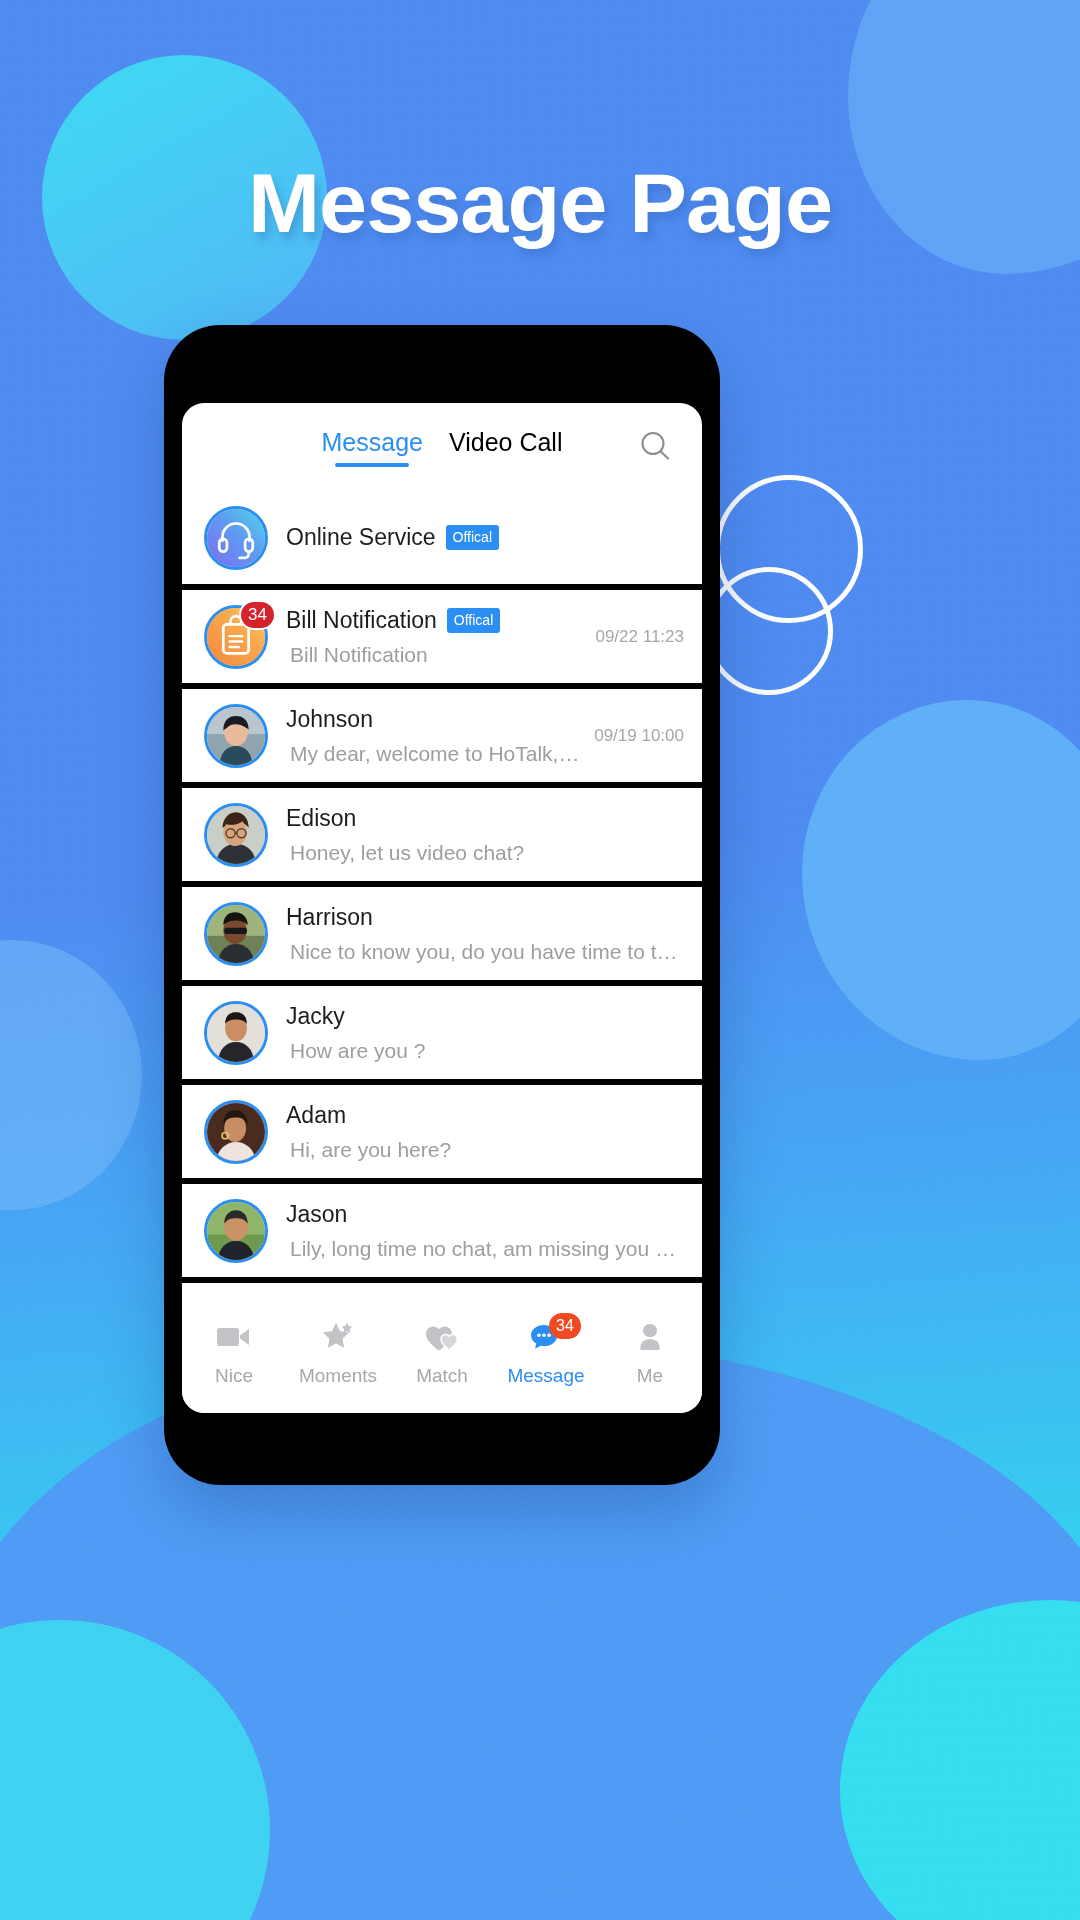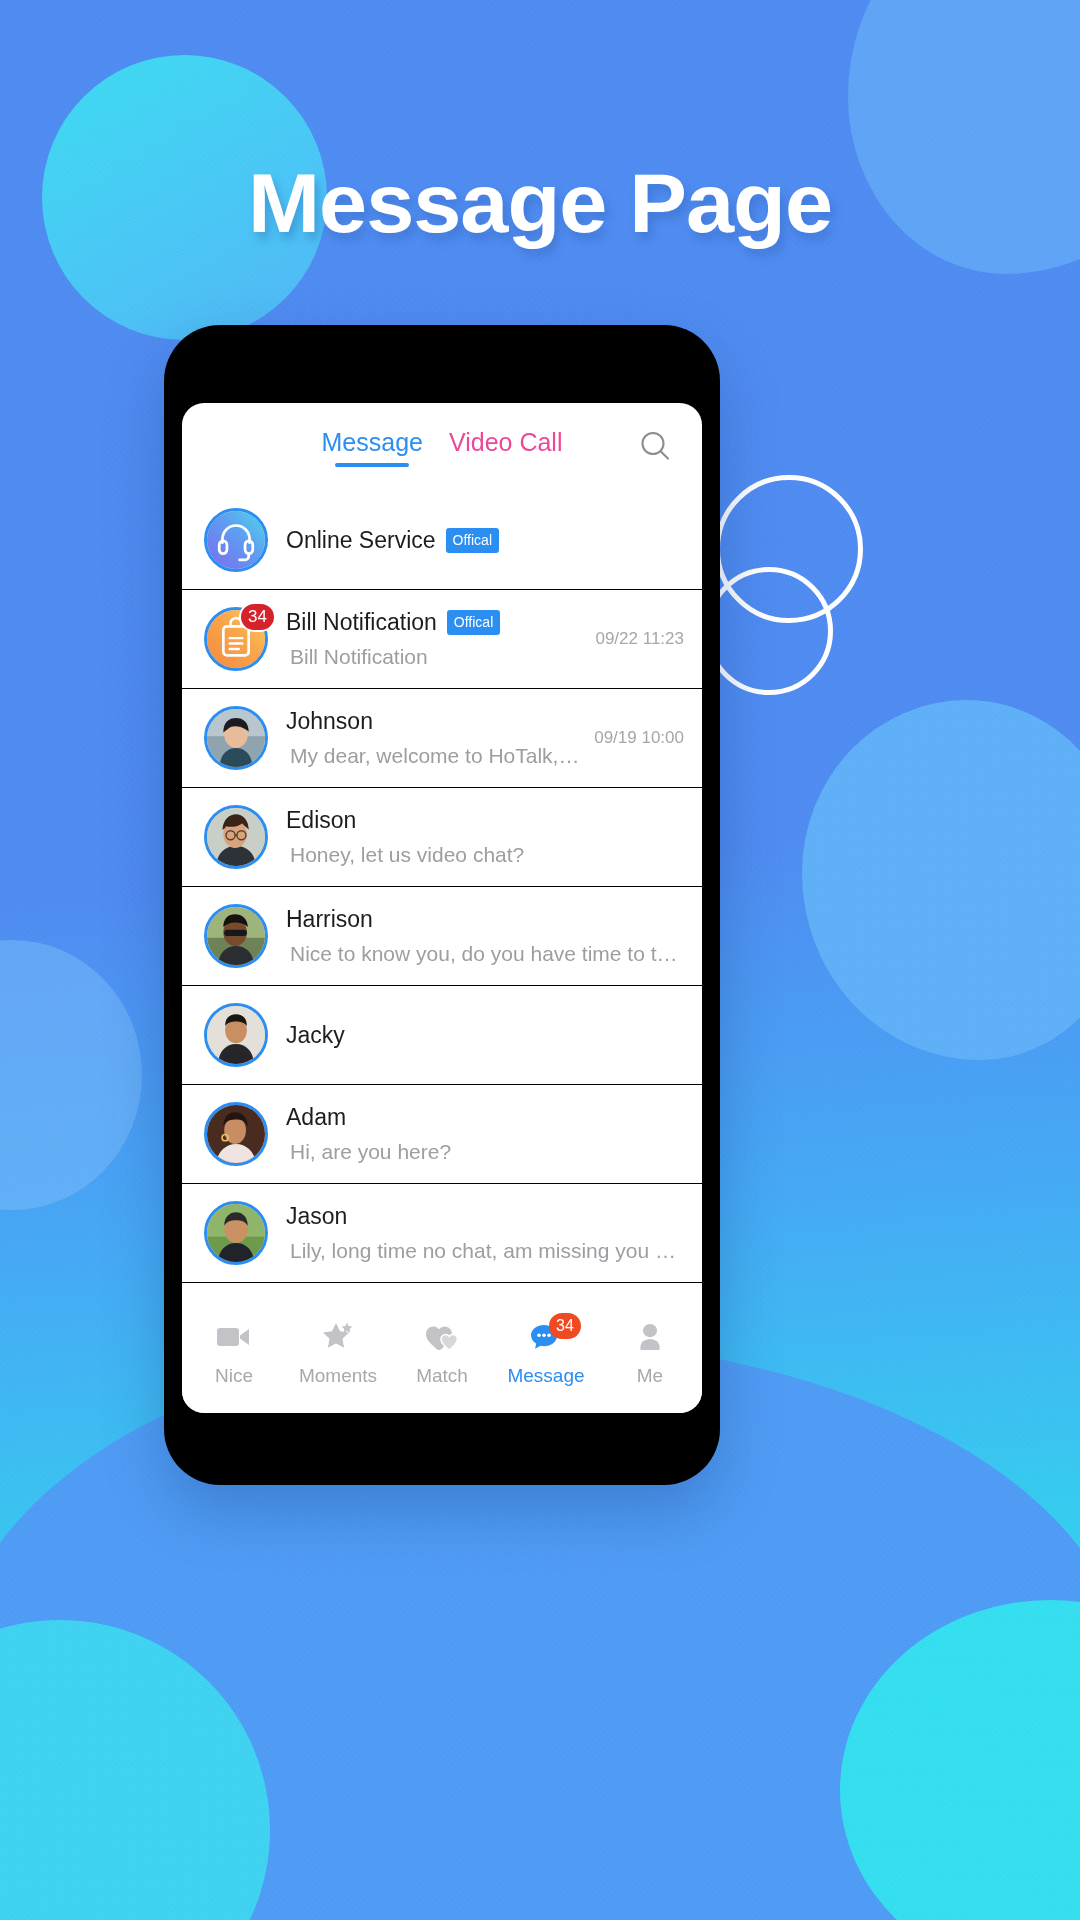--- a/index.html
+++ b/index.html
@@ -118,21 +118,21 @@
   .app-header {
     position:relative;
     height:88px;
     flex:0 0 auto;
     display:flex; align-items:center; justify-content:center;
   }
   .tabs { display:flex; align-items:flex-start; gap:26px; }
   .tab {
     position:relative;
     font-size:25px;
-    color:#ec4899;
+    color:#000000;
     padding-bottom:10px;
     white-space:nowrap;
   }
   .tab.active { color:#2b8ef3; }
   .tab.active::after {
     content:""; position:absolute;
     left:50%; transform:translateX(-50%);
     bottom:0; width:74px; height:4px;
     background:#2b8ef3; border-radius:2px;
   }
@@ -144,21 +144,21 @@
   }
   .search-btn svg { display:block; }
 
   
   .msg-list { flex:1 1 auto; overflow:hidden; }
   .msg-row {
     position:relative;
     display:flex; align-items:center;
     padding:0 18px 0 22px;
     height:99px;
-    border-bottom:1px solid #000000;
+    border-bottom:6px solid #000000;
   }
 
   .avatar-wrap { position:relative; flex:0 0 auto; width:64px; height:64px; }
   .avatar {
     width:64px; height:64px; border-radius:50%;
     border:3px solid #2b8ef3;
     overflow:hidden; position:relative;
     background:#d8d8d8;
   }
   .avatar svg, .avatar .face { position:absolute; inset:0; width:100%; height:100%; }
@@ -401,20 +401,21 @@
               <path d="M12 64c1-14 9-22 20-22s19 8 20 22z" fill="#26262a"></path>
               <ellipse cx="32" cy="27" rx="12" ry="14" fill="#c98f63"></ellipse>
               <path d="M20 22c0-9 5-13 12-13s12 4 12 13c-3-4-7-5-12-5s-9 1-12 5z" fill="#1a1614"></path>
             </svg>
           </div>
         </div>
         <div class="msg-body">
           <div class="msg-line1">
             <span class="msg-name">Jacky</span>
           </div>
+          <div class="msg-preview">How are you ?</div>
         </div>
 
       </div>
 
       <div class="msg-row">
         <div class="avatar-wrap">
           <div class="avatar">
             <svg viewBox="0 0 64 64">
               <rect width="64" height="64" fill="#4a2b20"></rect>
               <path d="M10 64c2-13 11-21 22-21s20 8 22 21z" fill="#efe4e0"></path>

